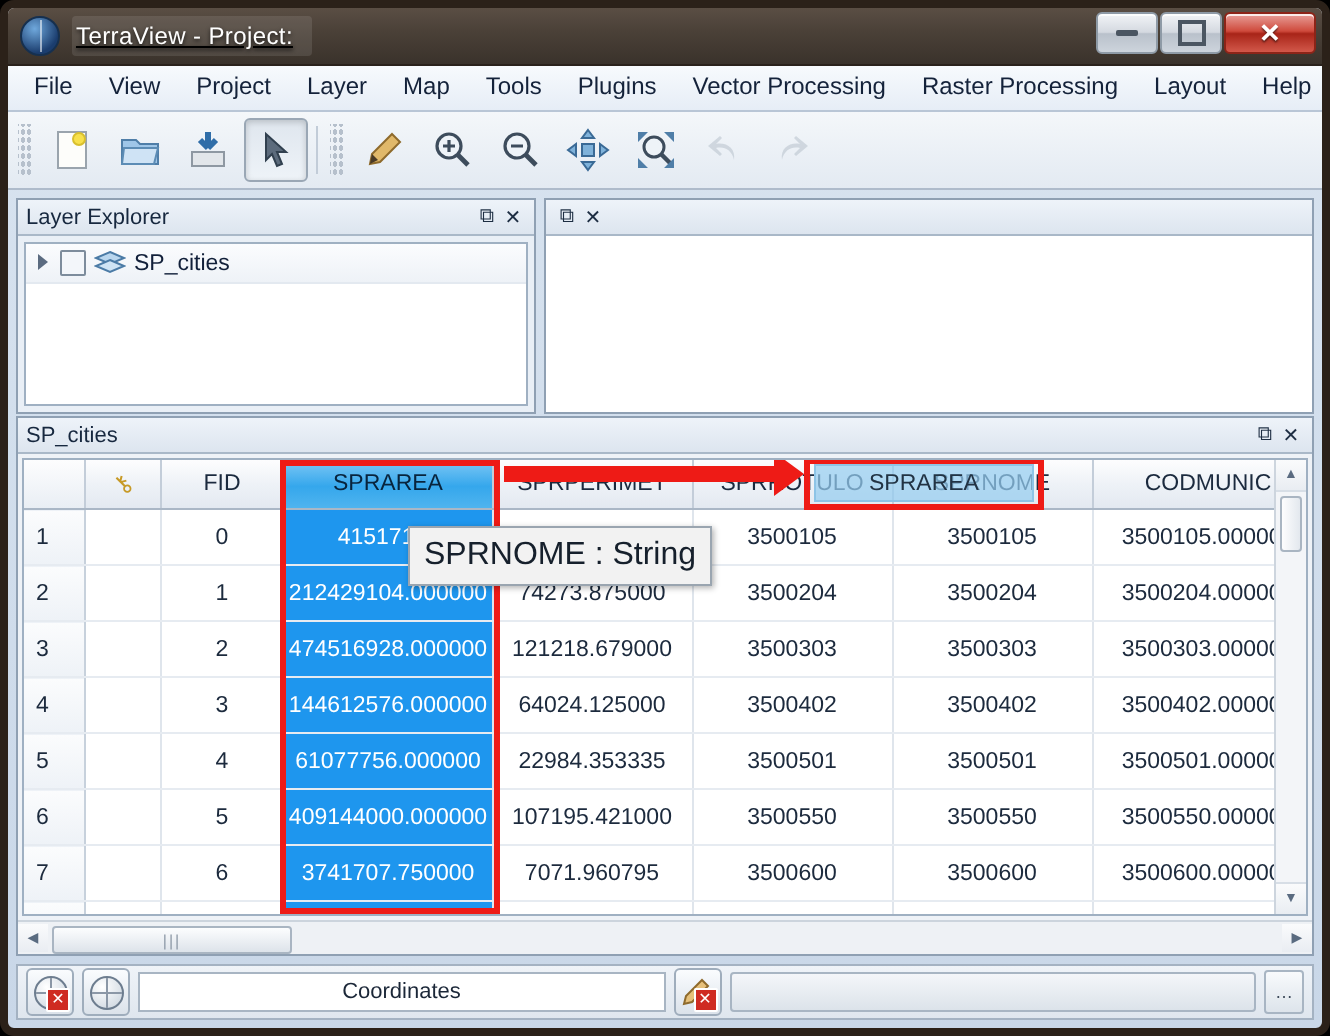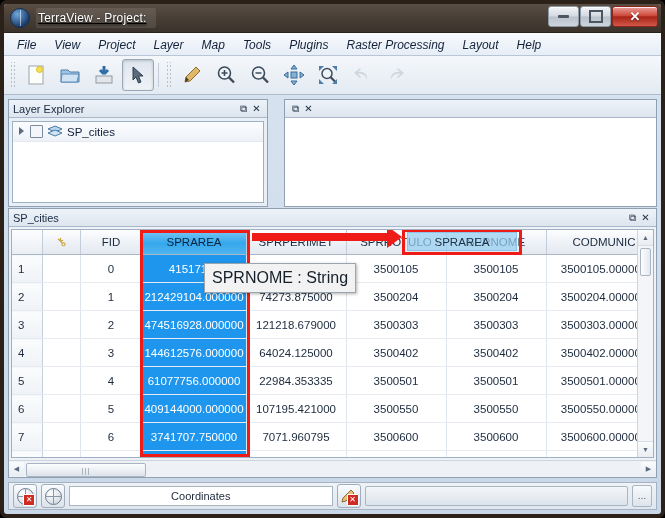--- a/index.html
+++ b/index.html
@@ -48,23 +48,23 @@
     width:44px;
     background:linear-gradient(180deg,#e8a09a 0%,#cf4a3c 45%,#a82418 52%,#d2584a 100%);
     border-color:#8c2418;color:#fff;font-weight:bold;font-size:13px;
     text-shadow:0 1px 1px rgba(0,0,0,.5);
   }
   .wb .min-bar{display:block;width:11px;height:3px;background:#4b5662;border-radius:1px;}
   .wb .max-box{display:block;width:10px;height:9px;border:2px solid #4b5662;}
 
   
   .menubar{
-    height:22px;display:flex;align-items:flex-end;
+    height:22px;display:flex;align-items:flex-start;
     background:linear-gradient(180deg,#f7fafd 0%,#e6edf6 100%);
-    border-bottom:1px solid #b9c6d6;padding-left:4px;font-style:italic;
+    border-bottom:1px solid #b9c6d6;padding-left:4px;
   }
   .menu-item{font-size:12px;color:#14223a;padding:3px 9px;border-radius:2px;white-space:nowrap;}
 
   
   .toolbar{
     height:38px;display:flex;align-items:center;
     background:linear-gradient(180deg,#f4f7fa 0%,#e3eaf2 100%);
     border-bottom:1px solid #aebbcb;padding-left:2px;
   }
   .tb-grip{width:7px;height:26px;margin:0 3px;flex:none;
@@ -75,21 +75,21 @@
     display:flex;align-items:center;justify-content:center;flex:none;
   }
   .tb-btn.pressed{
     border-color:#9aa7b5;background:linear-gradient(180deg,#dfe6ee,#eef3f8);
     box-shadow:inset 0 1px 3px rgba(0,0,0,.18);
   }
   .tb-btn.disabled{opacity:.35;}
   .tb-sep{width:1px;height:24px;background:#c2ccd8;margin:0 3px;flex:none;}
 
   
-  .upper{display:flex;height:112px;padding:4px 4px 0 4px;box-sizing:border-box;gap:16px;}
+  .upper{display:flex;height:112px;padding:4px 4px 0 4px;box-sizing:border-box;gap:4px;}
   .dock{
     flex:none;background:#e9eff6;border:1px solid #8fa0b3;
     display:flex;flex-direction:column;box-sizing:border-box;
   }
   .dock.left{width:260px;}
   .dock.right{flex:1;}
   .dock-head{
     height:17px;display:flex;align-items:center;
     background:linear-gradient(180deg,#eef3f9 0%,#dde5ef 100%);
     border-bottom:1px solid #a9b8c8;padding:0 4px;
@@ -230,20 +230,21 @@
   </div>
 
   <div class="menubar">
     <div class="menu-item">File</div>
     <div class="menu-item">View</div>
     <div class="menu-item">Project</div>
     <div class="menu-item">Layer</div>
     <div class="menu-item">Map</div>
     <div class="menu-item">Tools</div>
     <div class="menu-item">Plugins</div>
+    <div class="menu-item">Vector Processing</div>
     <div class="menu-item">Raster Processing</div>
     <div class="menu-item">Layout</div>
     <div class="menu-item">Help</div>
   </div>
 
   <div class="toolbar">
     <div class="tb-grip"></div>
 
     <div class="tb-btn">
       <svg width="22" height="22" viewBox="0 0 22 22">

